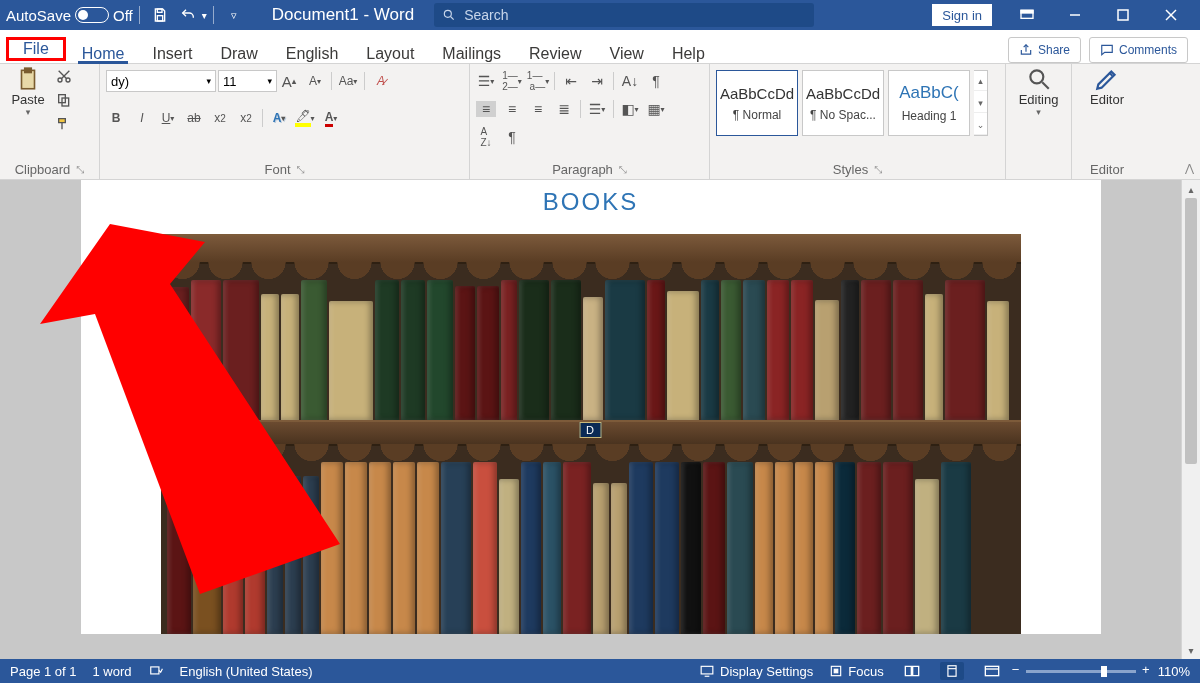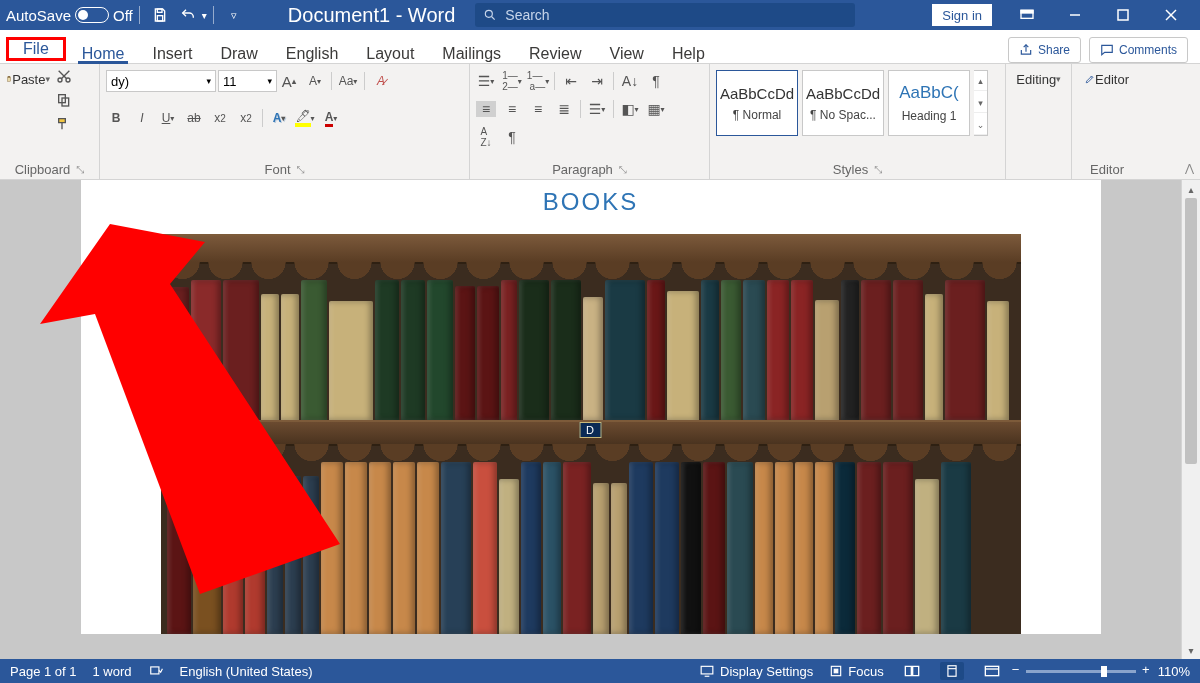--- a/index.html
+++ b/index.html
@@ -4,40 +4,40 @@
 <style>
   * { box-sizing: border-box; margin: 0; padding: 0; font-family: "Segoe UI", Arial, sans-serif; }
   body { width: 1200px; height: 683px; overflow: hidden; background: #fff; font-size: 14px; }
   
   .titlebar { height: 30px; background: #2B579A; color: #fff; display: flex; align-items: center; padding: 0 6px; }
   .autosave-group { display: flex; align-items: center; gap: 4px; font-size: 15px; }
   .autosave-toggle { width: 34px; height: 16px; border: 1px solid #fff; border-radius: 8px; position: relative; }
   .autosave-toggle::after { content:""; width:10px; height:10px; background:#fff; border-radius:50%; position:absolute; left:2px; top:1.5px; }
   .titlebar .icon-btn { width: 28px; height: 28px; display:flex; align-items:center; justify-content:center; color:#fff; }
   .titlebar-sep { width:1px; height:18px; background:rgba(255,255,255,0.5); margin:0 6px; }
-  .doc-title { font-size: 20px; margin-left: 40px; }
+  .doc-title { font-size: 17px; margin-left: 24px; }
   .search-box { margin-left: 20px; background:#1e4a87; height:24px; width:380px; border-radius:3px; display:flex; align-items:center; padding:0 8px; color:#c7d5ea; font-size:14px; gap:8px;}
   .title-right { margin-left:auto; display:flex; align-items:center; gap:2px; }
   .signin-btn { background:#fff; color:#2B579A; font-size:13px; height:22px; padding:0 10px; border:none; margin-right:10px; }
   .win-btn { width:46px; height:30px; display:flex; align-items:center; justify-content:center; color:#fff;}
   
   .tabs { height: 34px; display:flex; align-items:flex-end; background:#fff; border-bottom:1px solid #d4d4d4; padding-left:4px; position:relative;}
   .tab { padding: 0 14px; font-size: 16px; color:#3b3a39; display:flex; align-items:center; cursor:pointer; position:relative;}
   .tab.file { color:#2B579A; border:3px solid red; box-sizing:border-box; margin:2px; padding:0 14px; font-weight:400; }
   .tab.active { color:#2B579A; }
   .tab.active::after { content:""; position:absolute; left:10px; right:10px; bottom:-1px; height:3px; background:#2B579A; }
   .tabs-right { margin-left:auto; display:flex; align-items:center; gap:8px; padding-right:12px;}
   .share-btn, .comments-btn { border:1px solid #c8c8c8; background:#fff; color:#2B579A; font-size:12px; height:26px; padding:0 10px; display:flex; align-items:center; gap:5px; border-radius:3px;}
   
   .ribbon { height: 116px; display:flex; background:#f3f2f1; border-bottom:1px solid #d4d4d4; position:relative; font-size:12px;}
   .group { display:flex; flex-direction:column; border-right:1px solid #d4d4d4; padding:2px 6px 0 6px; }
   .group-body { flex:1; display:flex; align-items:flex-start; gap:4px; }
   .group-label { text-align:center; color:#666; font-size:13px; padding:2px 0; display:flex; justify-content:center; align-items:center; gap:6px;}
   .group-label-launcher { font-size:10px; color:#888; }
-  .big-btn { display:flex; flex-direction:row; align-items:center; justify-content:center; width:44px; font-size:13px; color:#333; }
+  .big-btn { display:flex; flex-direction:column; align-items:center; justify-content:center; width:44px; font-size:13px; color:#333; }
   .big-btn svg { width:26px; height:26px; }
   .little-col { display:flex; flex-direction:column; gap:4px; align-items:center;}
   .little-btn { width:20px; height:20px; display:flex; align-items:center; justify-content:center; color:#444;}
   .little-btn svg { width:16px; height:16px; }
   .font-row { display:flex; gap:2px; align-items:center;}
   .font-select { border:1px solid #c8c8c8; height:22px; background:#fff; font-size:13px; padding:0 4px; display:flex; align-items:center;}
   .font-select.name { width:110px;}
   .font-select.size { width:59px;}
   .row-icons { display:flex; gap:6px; align-items:center; height:22px; color:#555;}
   .row-icons .ic { width:20px; display:flex; align-items:center; justify-content:center;}

